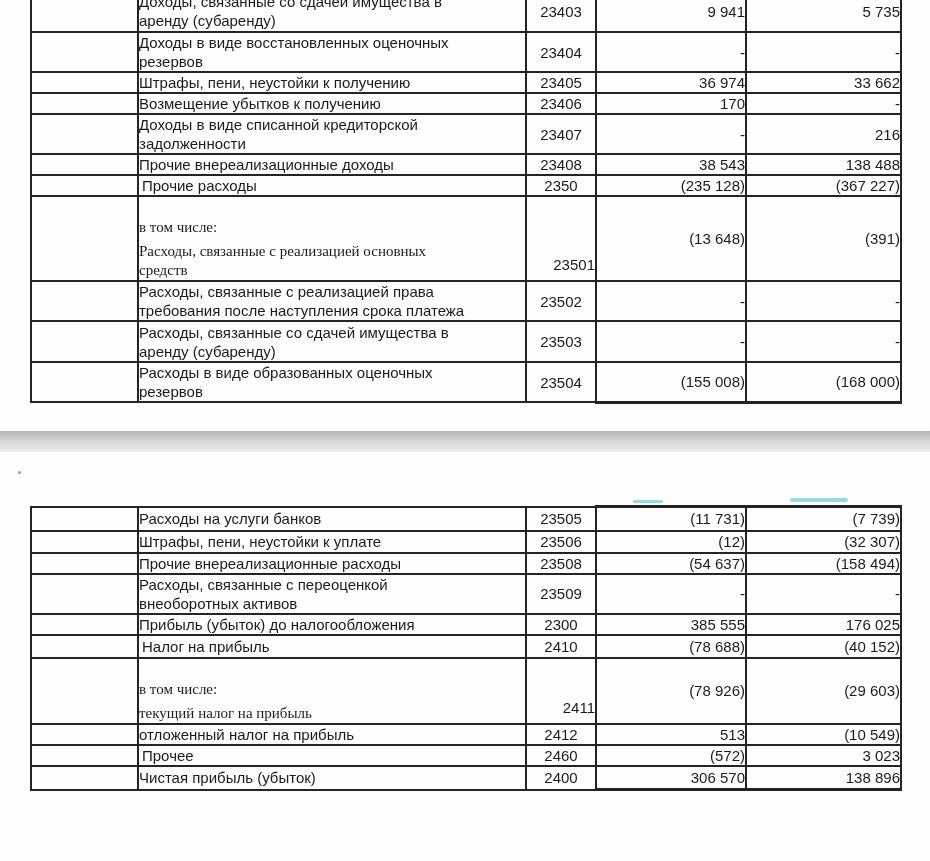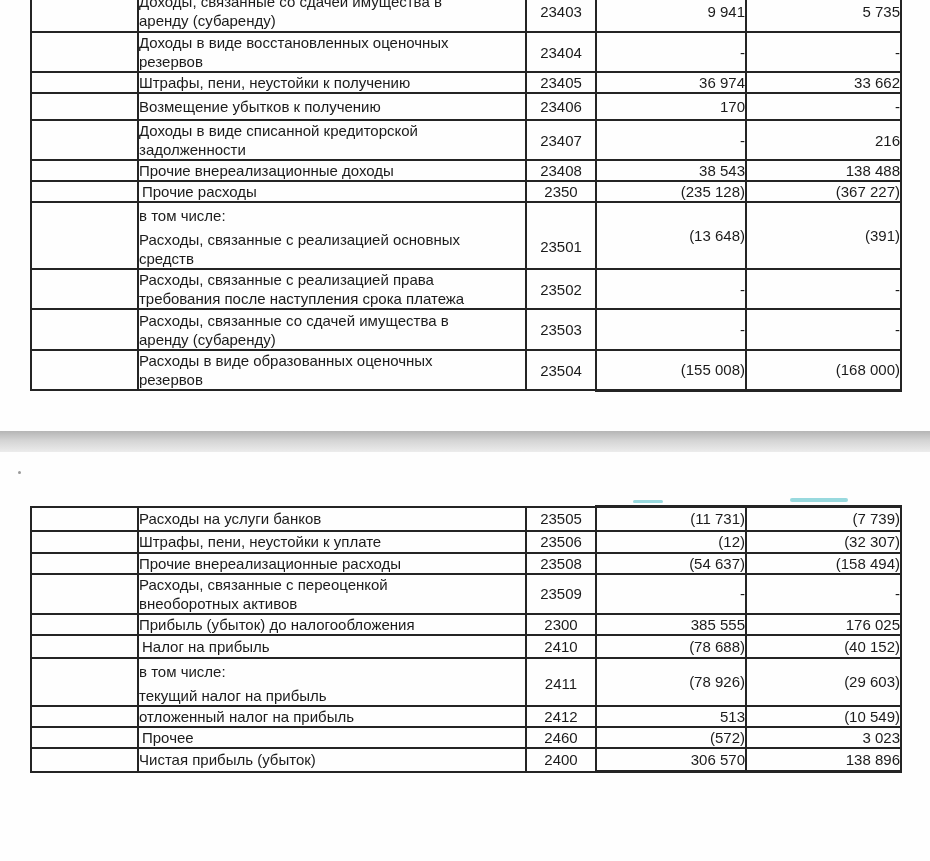--- a/index.html
+++ b/index.html
@@ -23,22 +23,22 @@
   td.c-note{background:transparent;}
   td.c-name{padding:2px 4px 2px 16px;white-space:pre-line;}
   td.c-name.flush{padding-left:3px;}
   td.c-code{text-align:center;vertical-align:middle;white-space:nowrap;}
   td.c-v1,td.c-v2{
     text-align:right;vertical-align:bottom;
     padding:0 7px 3px 2px;white-space:nowrap;
   }
   td.c-v1{border-left-width:3px;}
   td.c-v2{border-right-width:3px;}
-  tr.has-prefix td.c-name{vertical-align:top;padding-top:3px;}
-  tr.has-prefix td.c-code{vertical-align:bottom;padding-bottom:12px;}
+  tr.has-prefix td.c-name{vertical-align:top;padding-top:21px;font-family:Liberation Serif, serif;}
+  tr.has-prefix td.c-code{vertical-align:bottom;padding-bottom:6px;text-align:right;}
   .prefix{margin-bottom:5px;}
   tr.last-row td.c-v1,tr.last-row td.c-v2{border-bottom-width:3px;}
   .frag-bottom tr.first-row td.c-v1,.frag-bottom tr.first-row td.c-v2{border-top-width:3px;}
   .band{
     position:absolute;left:0;width:930px;top:431px;height:21px;
     background:linear-gradient(180deg,#b5b5b5 0%,#d4d4d4 45%,#ececec 100%);
   }
   .speck-dot{
     position:absolute;left:18px;top:471px;width:3px;height:3px;
     border-radius:50%;background:#9a9a9a;
@@ -78,21 +78,21 @@
             <td class="c-v1">-</td>
             <td class="c-v2">-</td>
           </tr>
           <tr style="height: 21px;">
             <td class="c-note"></td>
             <td class="c-name">Штрафы, пени, неустойки к получению</td>
             <td class="c-code">23405</td>
             <td class="c-v1">36 974</td>
             <td class="c-v2">33 662</td>
           </tr>
-          <tr style="height: 27px;">
+          <tr style="height: 21px;">
             <td class="c-note"></td>
             <td class="c-name">Возмещение убытков к получению</td>
             <td class="c-code">23406</td>
             <td class="c-v1">170</td>
             <td class="c-v2">-</td>
           </tr>
           <tr style="height: 38px;">
             <td class="c-note"></td>
             <td class="c-name">Доходы в виде списанной кредиторской
 задолженности</td>

